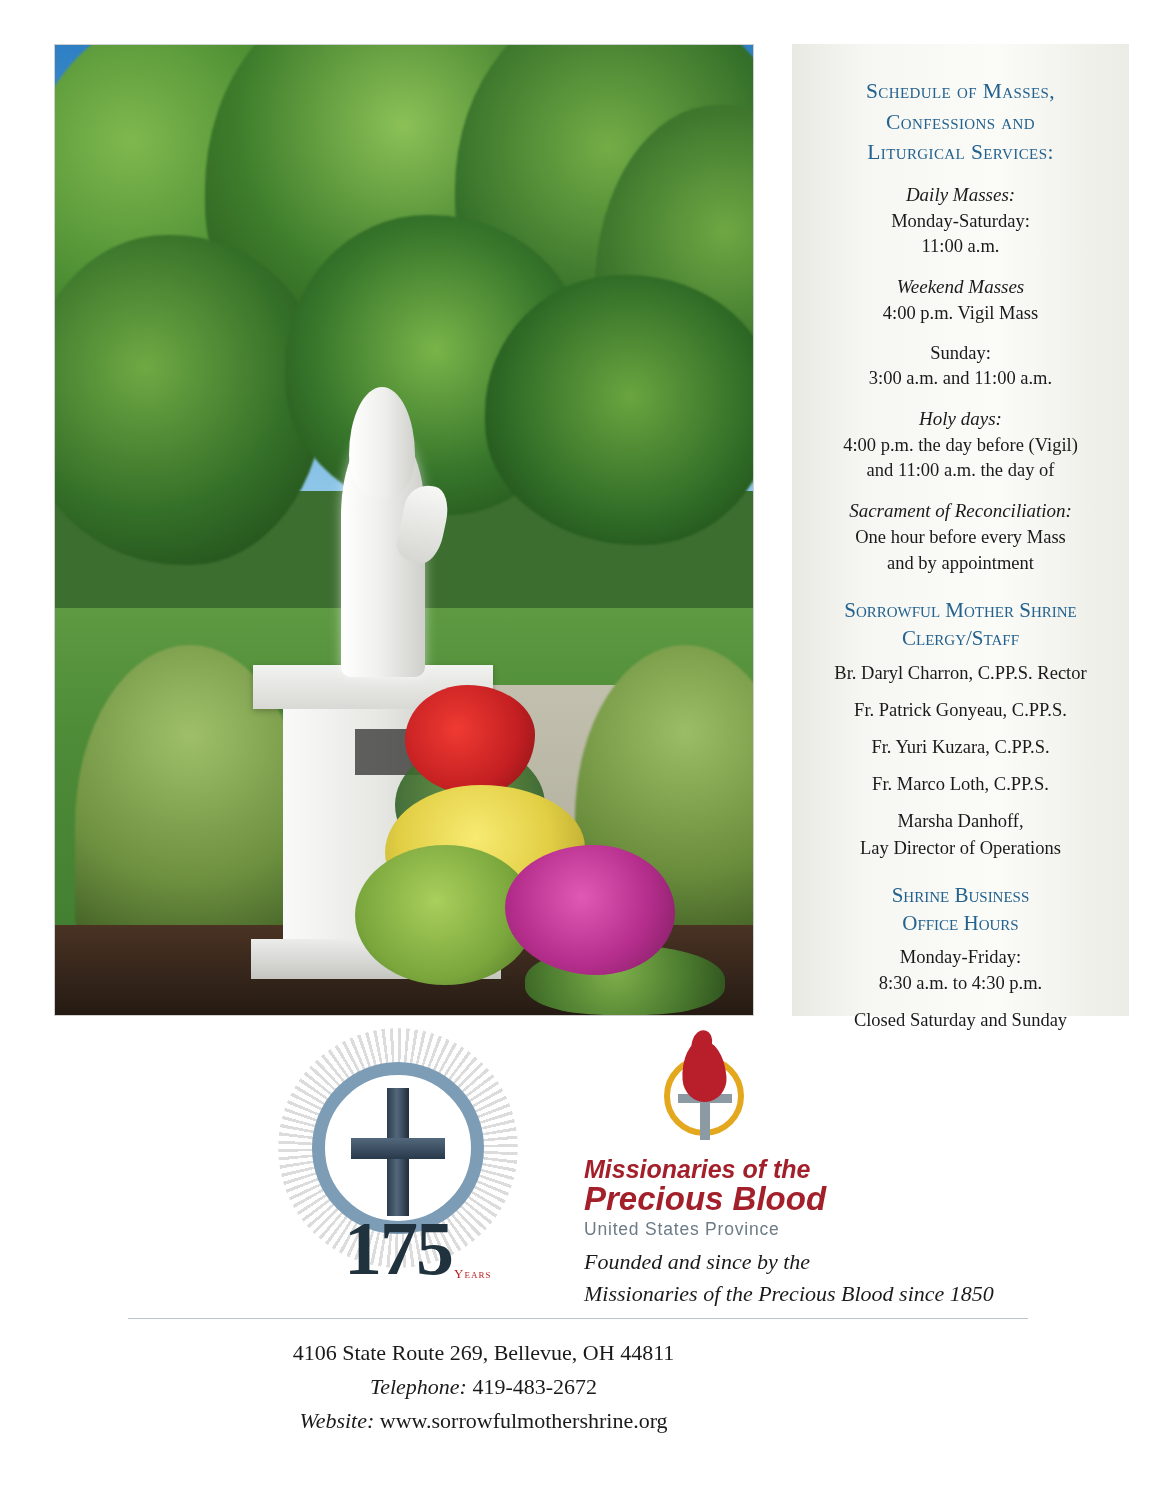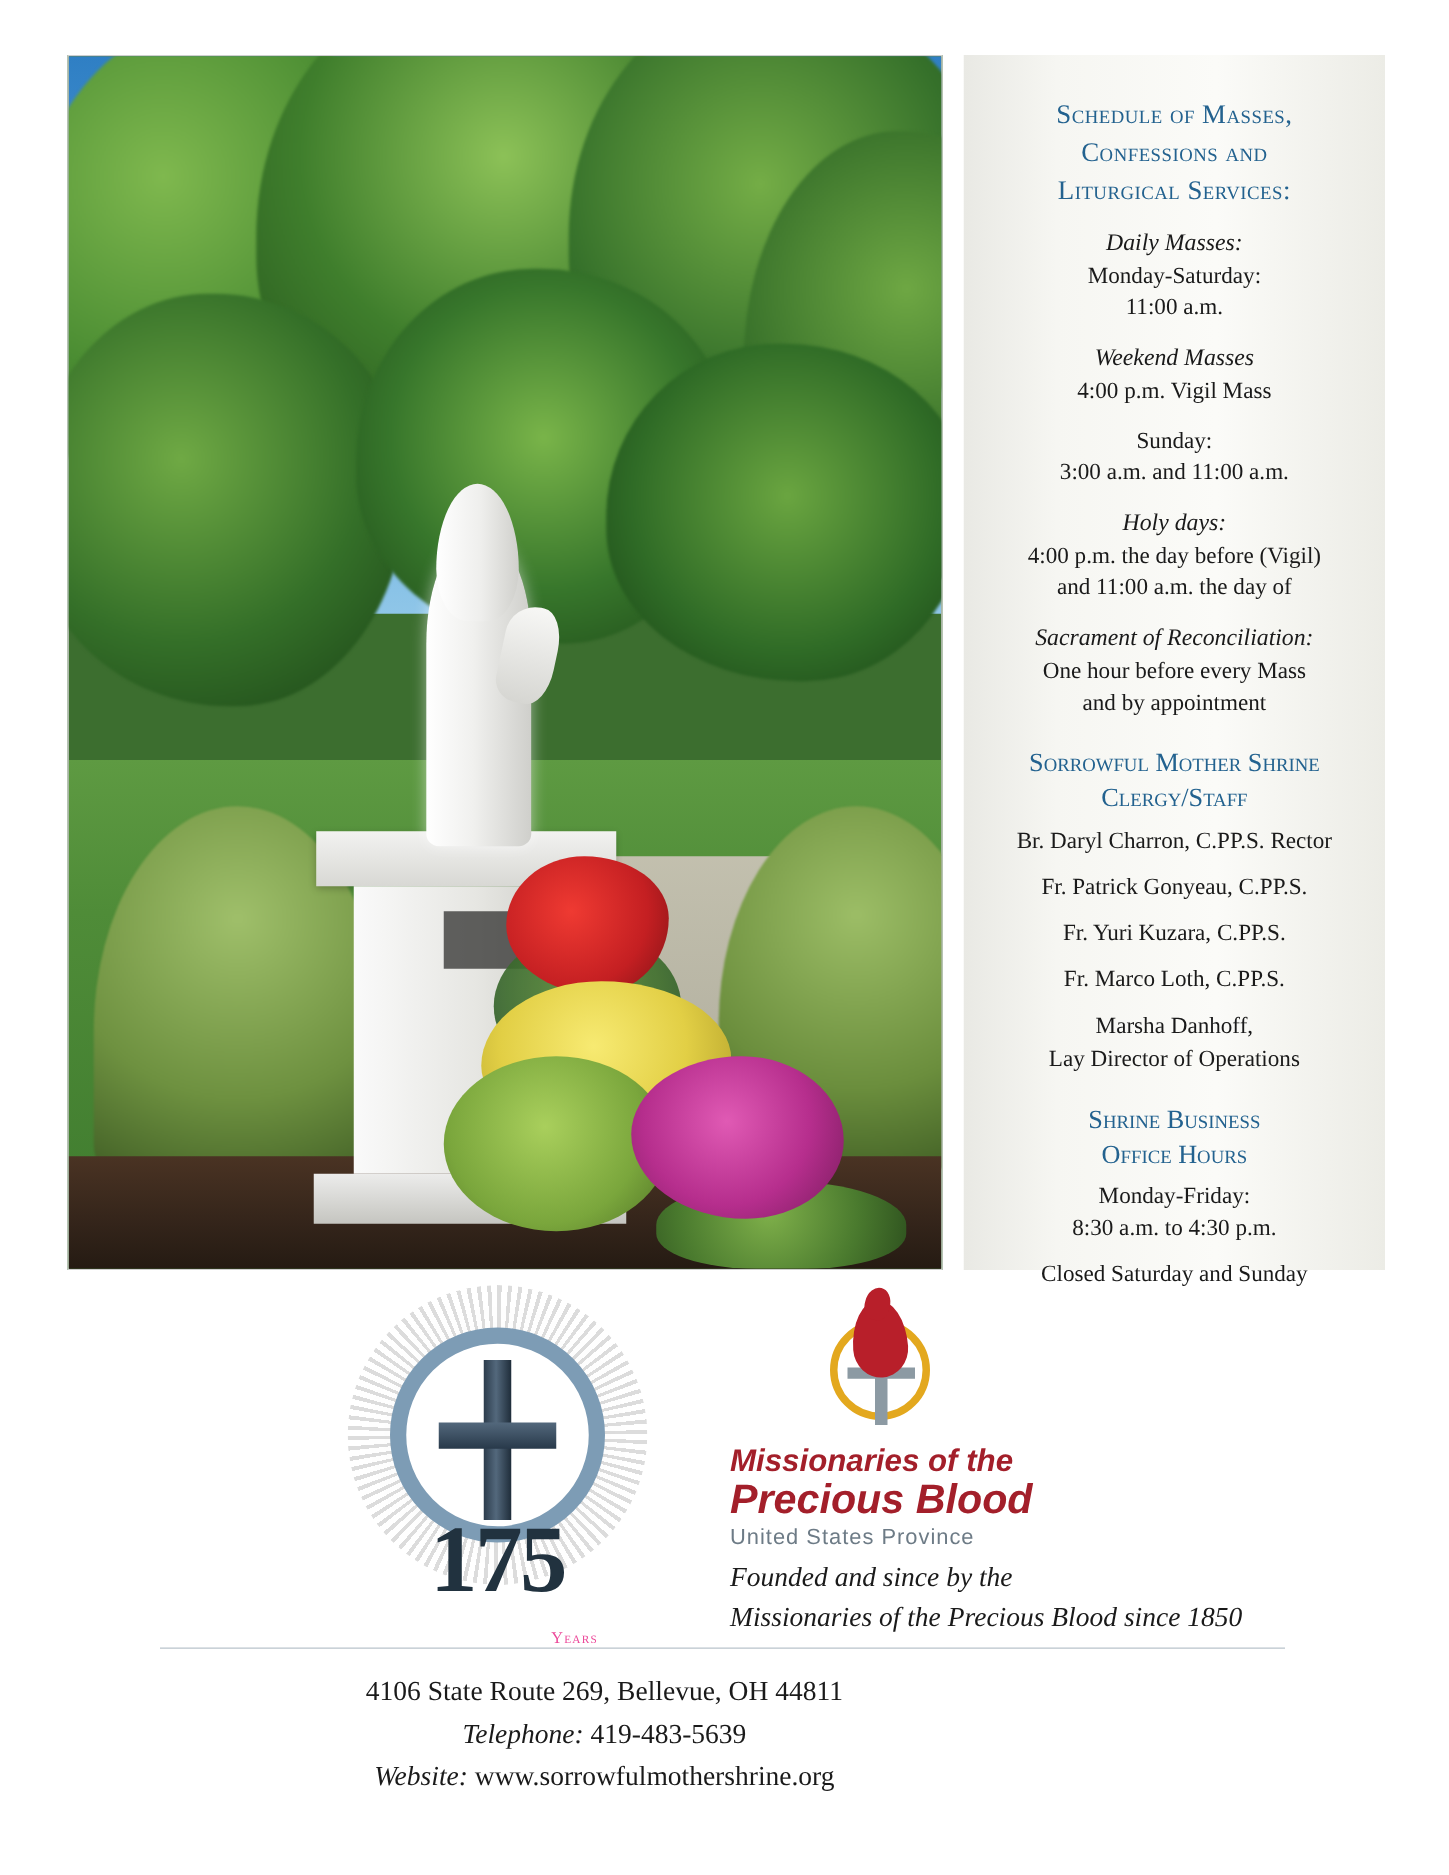--- a/index.html
+++ b/index.html
@@ -160,21 +160,21 @@
   .shrub-right {
     position: absolute;
     left: 470px; top: 900px; width: 200px; height: 70px;
     background: radial-gradient(circle at 45% 35%, #7fb04a 0%, #4a7a2e 60%, #2d501e 100%);
     border-radius: 50% 50% 40% 40%;
   }
 
   
   .schedule {
     position: absolute;
-    left: 771px;
+    left: 792px;
     top: 44px;
     width: 337px;
     height: 972px;
     background: linear-gradient(90deg, #e9e9e4 0%, #f6f6f2 22%, #fbfbf8 60%, #ececE6 100%);
     box-sizing: border-box;
     padding: 32px 16px 18px 16px;
     text-align: center;
   }
   .sched-head {
     font-variant: small-caps;
@@ -295,26 +295,25 @@
     text-align: center;
     font-family: "Liberation Serif", serif;
     font-weight: bold;
     font-size: 76px;
     letter-spacing: -2px;
     color: #21323f;
     line-height: 1;
   }
   .seal-years {
     position: absolute;
-    left: 173px; top: 232px;
+    left: 186px; top: 232px;
     font-size: 13px;
     letter-spacing: 1px;
-    color: #ec4899;
+    color: #b91c1c;
     font-variant: small-caps;
-    margin-top: 36px;
   }
 
   
   .mpb {
     position: absolute;
     left: 576px;
     top: 18px;
     width: 480px;
     height: 250px;
   }
@@ -566,21 +565,21 @@
       </div>
     </div>
   </div>
 
   <div class="rule"></div>
 
   <div class="footer">
     <div>4106 State Route 269, Bellevue, OH 44811</div>
     <div>
       <span class="lbl">Telephone:</span>
-      <span>419-483-5639</span>
+      <span>419-483-2672</span>
     </div>
     <div>
       <span class="lbl">Website:</span>
       <span>www.sorrowfulmothershrine.org</span>
     </div>
   </div>
 
 </div>
 
 </body></html>

